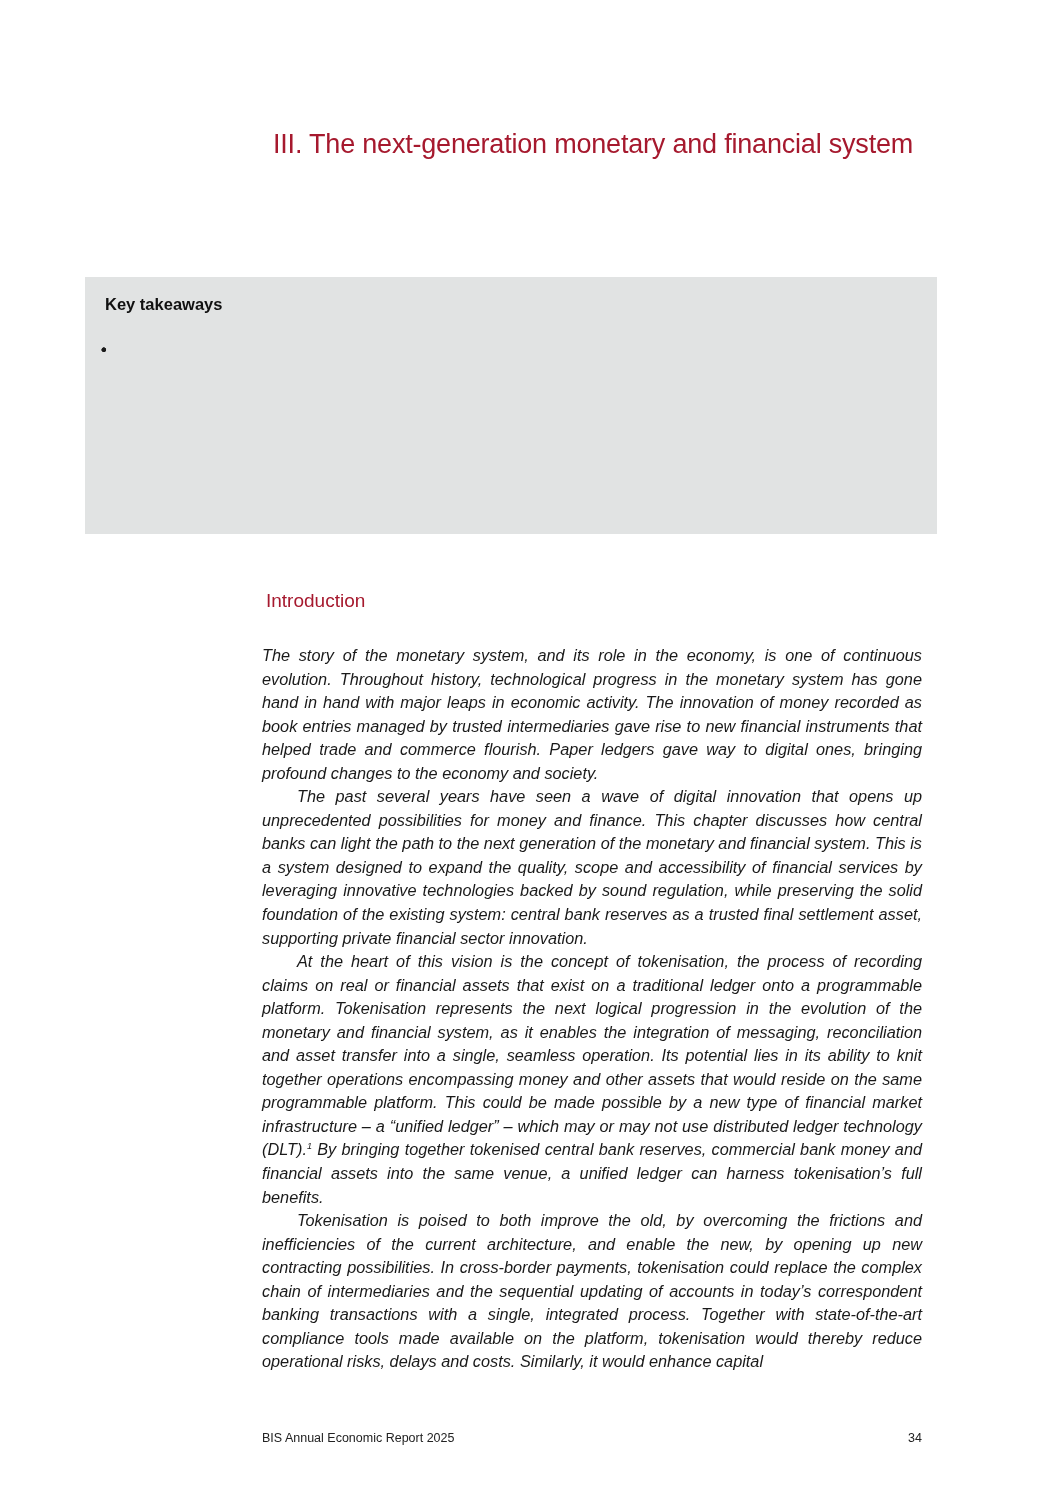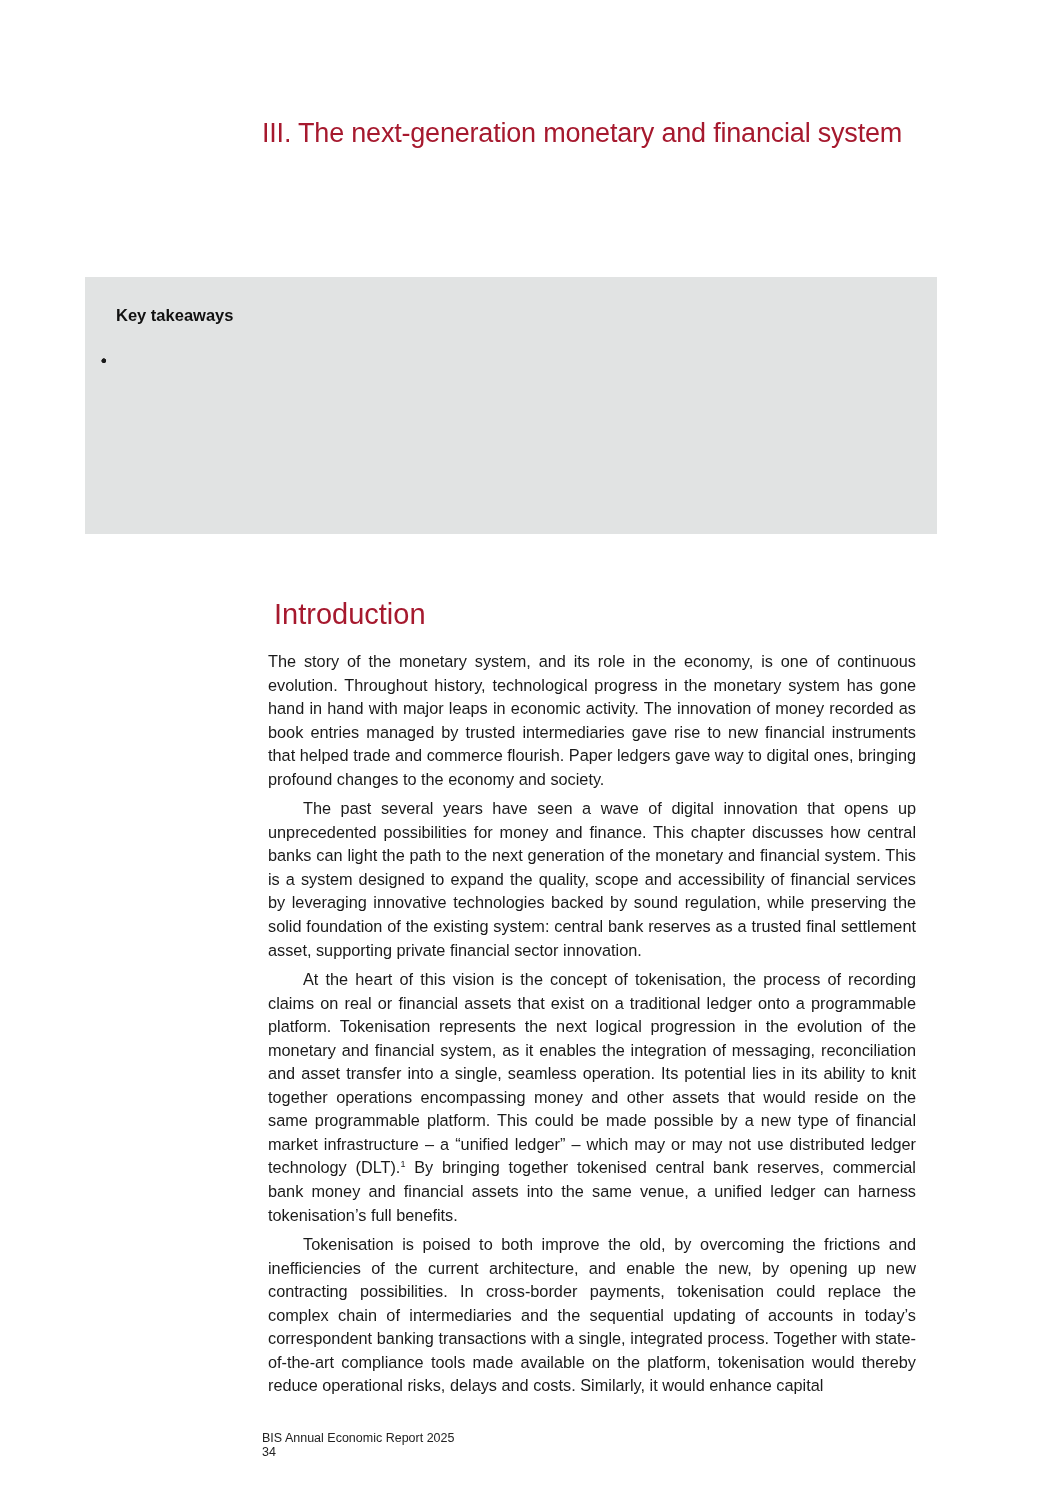--- a/index.html
+++ b/index.html
@@ -2,52 +2,52 @@
 <html><head>
   <meta charset="utf-8">
   <style>
     html, body { margin: 0; padding: 0; background: #ffffff; }
     body {
       width: 1058px; height: 1497px; position: relative; overflow: hidden;
       font-family: "Liberation Sans", "DejaVu Sans", sans-serif; color: #1a1a1a;
     }
     .chapter-title {
       position: absolute; left: 262px; top: 118px; width: 680px;
-      font-size: 27px; color: #a6192e; font-weight: normal; margin: 0;
+      font-size: 27px; color: #a6192e; font-weight: normal; margin: 11px;
       letter-spacing: -0.2px; white-space: nowrap;
     }
     .takeaways {
       position: absolute; left: 85px; top: 277px; width: 852px; height: 257px;
       background: #e1e3e3; box-sizing: border-box; padding: 14px 16px 0 16px;
     }
     .takeaways h2 {
-      margin: 15px; font-size: 16.5px; font-weight: bold; color: #111;
+      margin: 4px; font-size: 16.5px; font-weight: bold; color: #111;
     }
     .takeaways ul { list-style: none; margin: 22px 0 0 0; padding: 0; }
     .takeaways li {
       position: relative; padding-left: 35px; font-size: 16.3px; line-height: 24px;
       margin-bottom: 23px; text-align: justify; width: 786px; color: #1a1a1a;
     }
     .takeaways li .bullet {
       position: absolute; left: 0; top: 0; width: 20px;
     }
     .section-heading {
-      position: absolute; left: 262px; top: 586px; margin: 12px;
-      font-size: 29px; font-weight: normal; color: #a6192e;
+      position: absolute; left: 262px; top: 586px; margin: 4px;
+      font-size: 19px; font-weight: normal; color: #a6192e;
     }
     .body-text {
       position: absolute; left: 262px; top: 644px; width: 660px;
       font-size: 16.3px; line-height: 23.55px; text-align: justify; color: #1a1a1a;
     }
-    .body-text p { margin: 6px; }
+    .body-text p { margin: 0; font-style: italic; }
     .body-text p.indent { text-indent: 35px; }
     .body-text sup { font-size: 9px; vertical-align: 6px; line-height: 0; }
     .footer {
       position: absolute; left: 262px; top: 1431px; width: 660px;
-      font-size: 12.5px; color: #222; display: flex; justify-content: space-between; flex-direction: column;
+      font-size: 12.5px; color: #222; display: flex; justify-content: space-between;
     }
   </style>
 </head>
 <body>
 
 <h1 class="chapter-title">III. The next-generation monetary and financial system</h1>
 
 <section class="takeaways">
   <h2>Key takeaways</h2>
   <ul>

